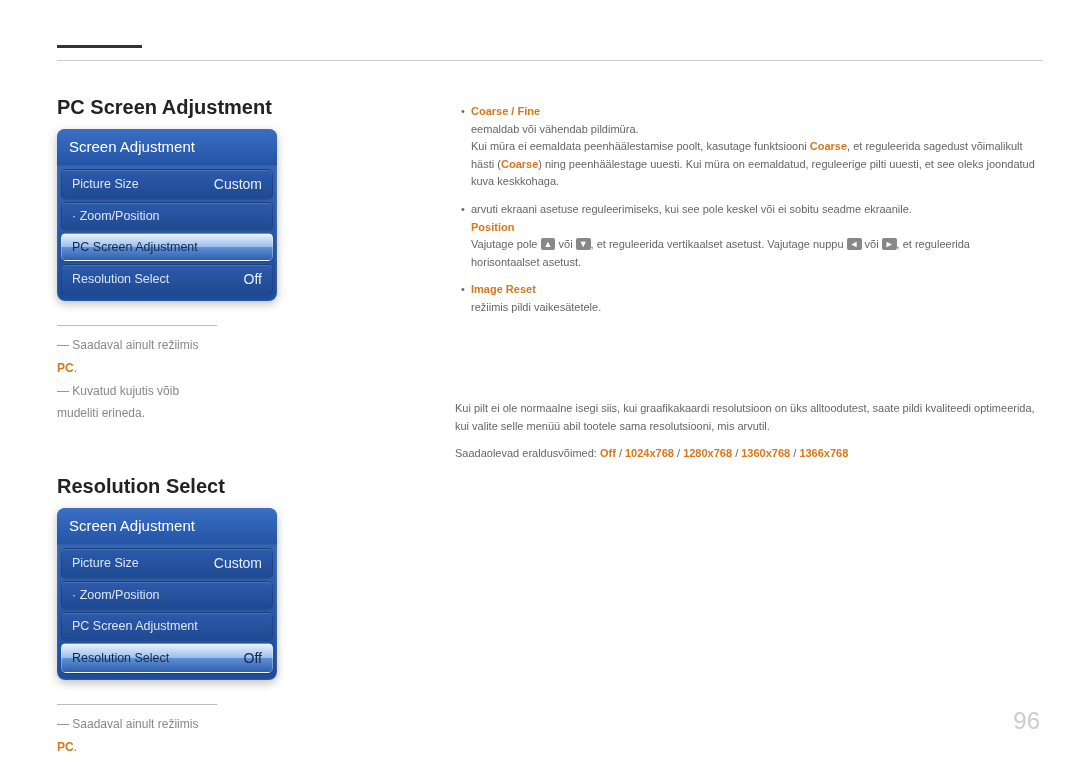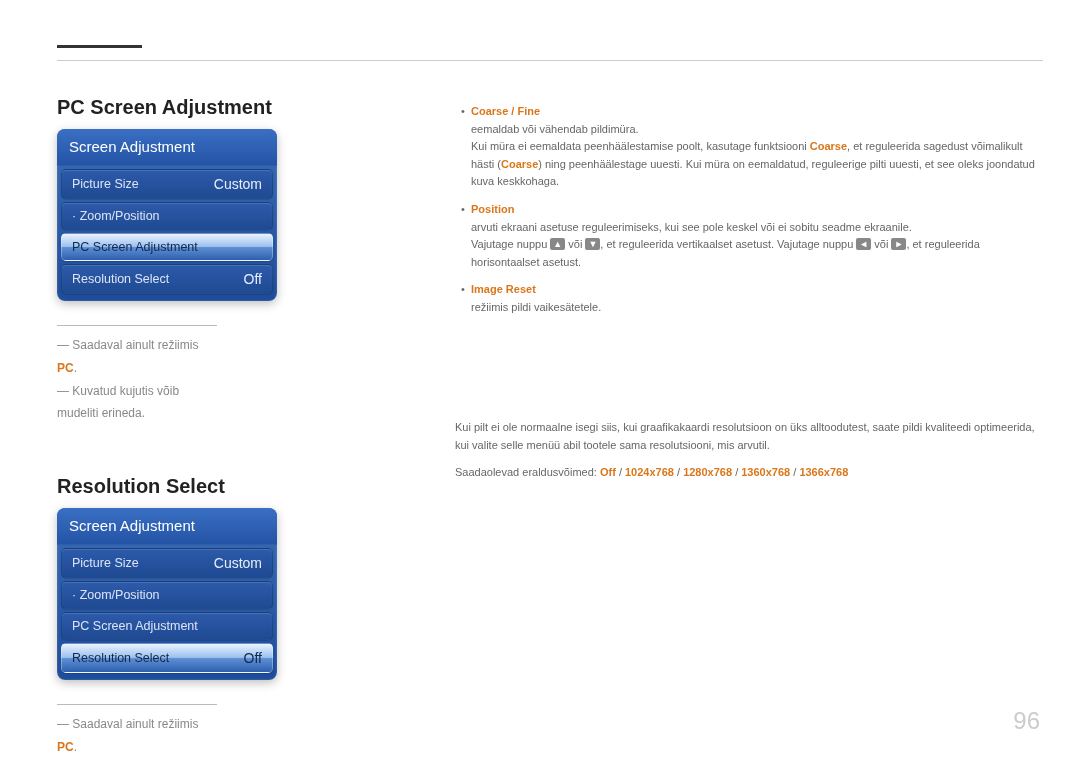--- a/index.html
+++ b/index.html
@@ -44,21 +44,21 @@
     left: 455px;
     top: 103px;
     right: 45px;
     font-size: 11px;
     line-height: 1.6;
     color: #666;
   }
   .right-col2 {
     position: absolute;
     left: 455px;
-    top: 419px;
+    top: 400px;
     right: 45px;
     font-size: 11px;
     line-height: 1.6;
     color: #666;
   }
   h2.section-title {
     font-size: 20px;
     font-weight: 700;
     color: #222;
     margin-bottom: 10px;
@@ -223,24 +223,24 @@
       <div>eemaldab või vähendab pildimüra.</div>
       <div>
         <span>Kui müra ei eemaldata peenhäälestamise poolt, kasutage funktsiooni </span><span class="orange">Coarse</span><span>, et reguleerida sagedust võimalikult hästi (</span><span class="orange">Coarse</span><span>) ning peenhäälestage uuesti. Kui müra on eemaldatud, reguleerige pilti uuesti, et see oleks joondatud kuva keskkohaga.</span>
       </div>
     </div>
   </div>
 
   <div class="bullet-row para">
     <div class="b">•</div>
     <div class="txt">
+      <div>arvuti ekraani asetuse reguleerimiseks, kui see pole keskel või ei sobitu seadme ekraanile.</div>
       <div><span class="orange">Position</span></div>
-      <div>arvuti ekraani asetuse reguleerimiseks, kui see pole keskel või ei sobitu seadme ekraanile.</div>
-      <div>
-        <span>Vajutage nuppu </span><span class="arrow-btn">▲</span><span> või </span><span class="arrow-btn">▼</span><span>, et reguleerida vertikaalset asetust. Vajutage nuppu </span><span class="arrow-btn">◄</span><span> või </span><span class="arrow-btn">►</span><span>, et reguleerida horisontaalset asetust.</span>
+      <div>
+        <span>Vajutage pole </span><span class="arrow-btn">▲</span><span> või </span><span class="arrow-btn">▼</span><span>, et reguleerida vertikaalset asetust. Vajutage nuppu </span><span class="arrow-btn">◄</span><span> või </span><span class="arrow-btn">►</span><span>, et reguleerida horisontaalset asetust.</span>
       </div>
     </div>
   </div>
 
   <div class="bullet-row para">
     <div class="b">•</div>
     <div class="txt">
       <div><span class="orange">Image Reset</span></div>
       <div>režiimis pildi vaikesätetele.</div>
     </div>

